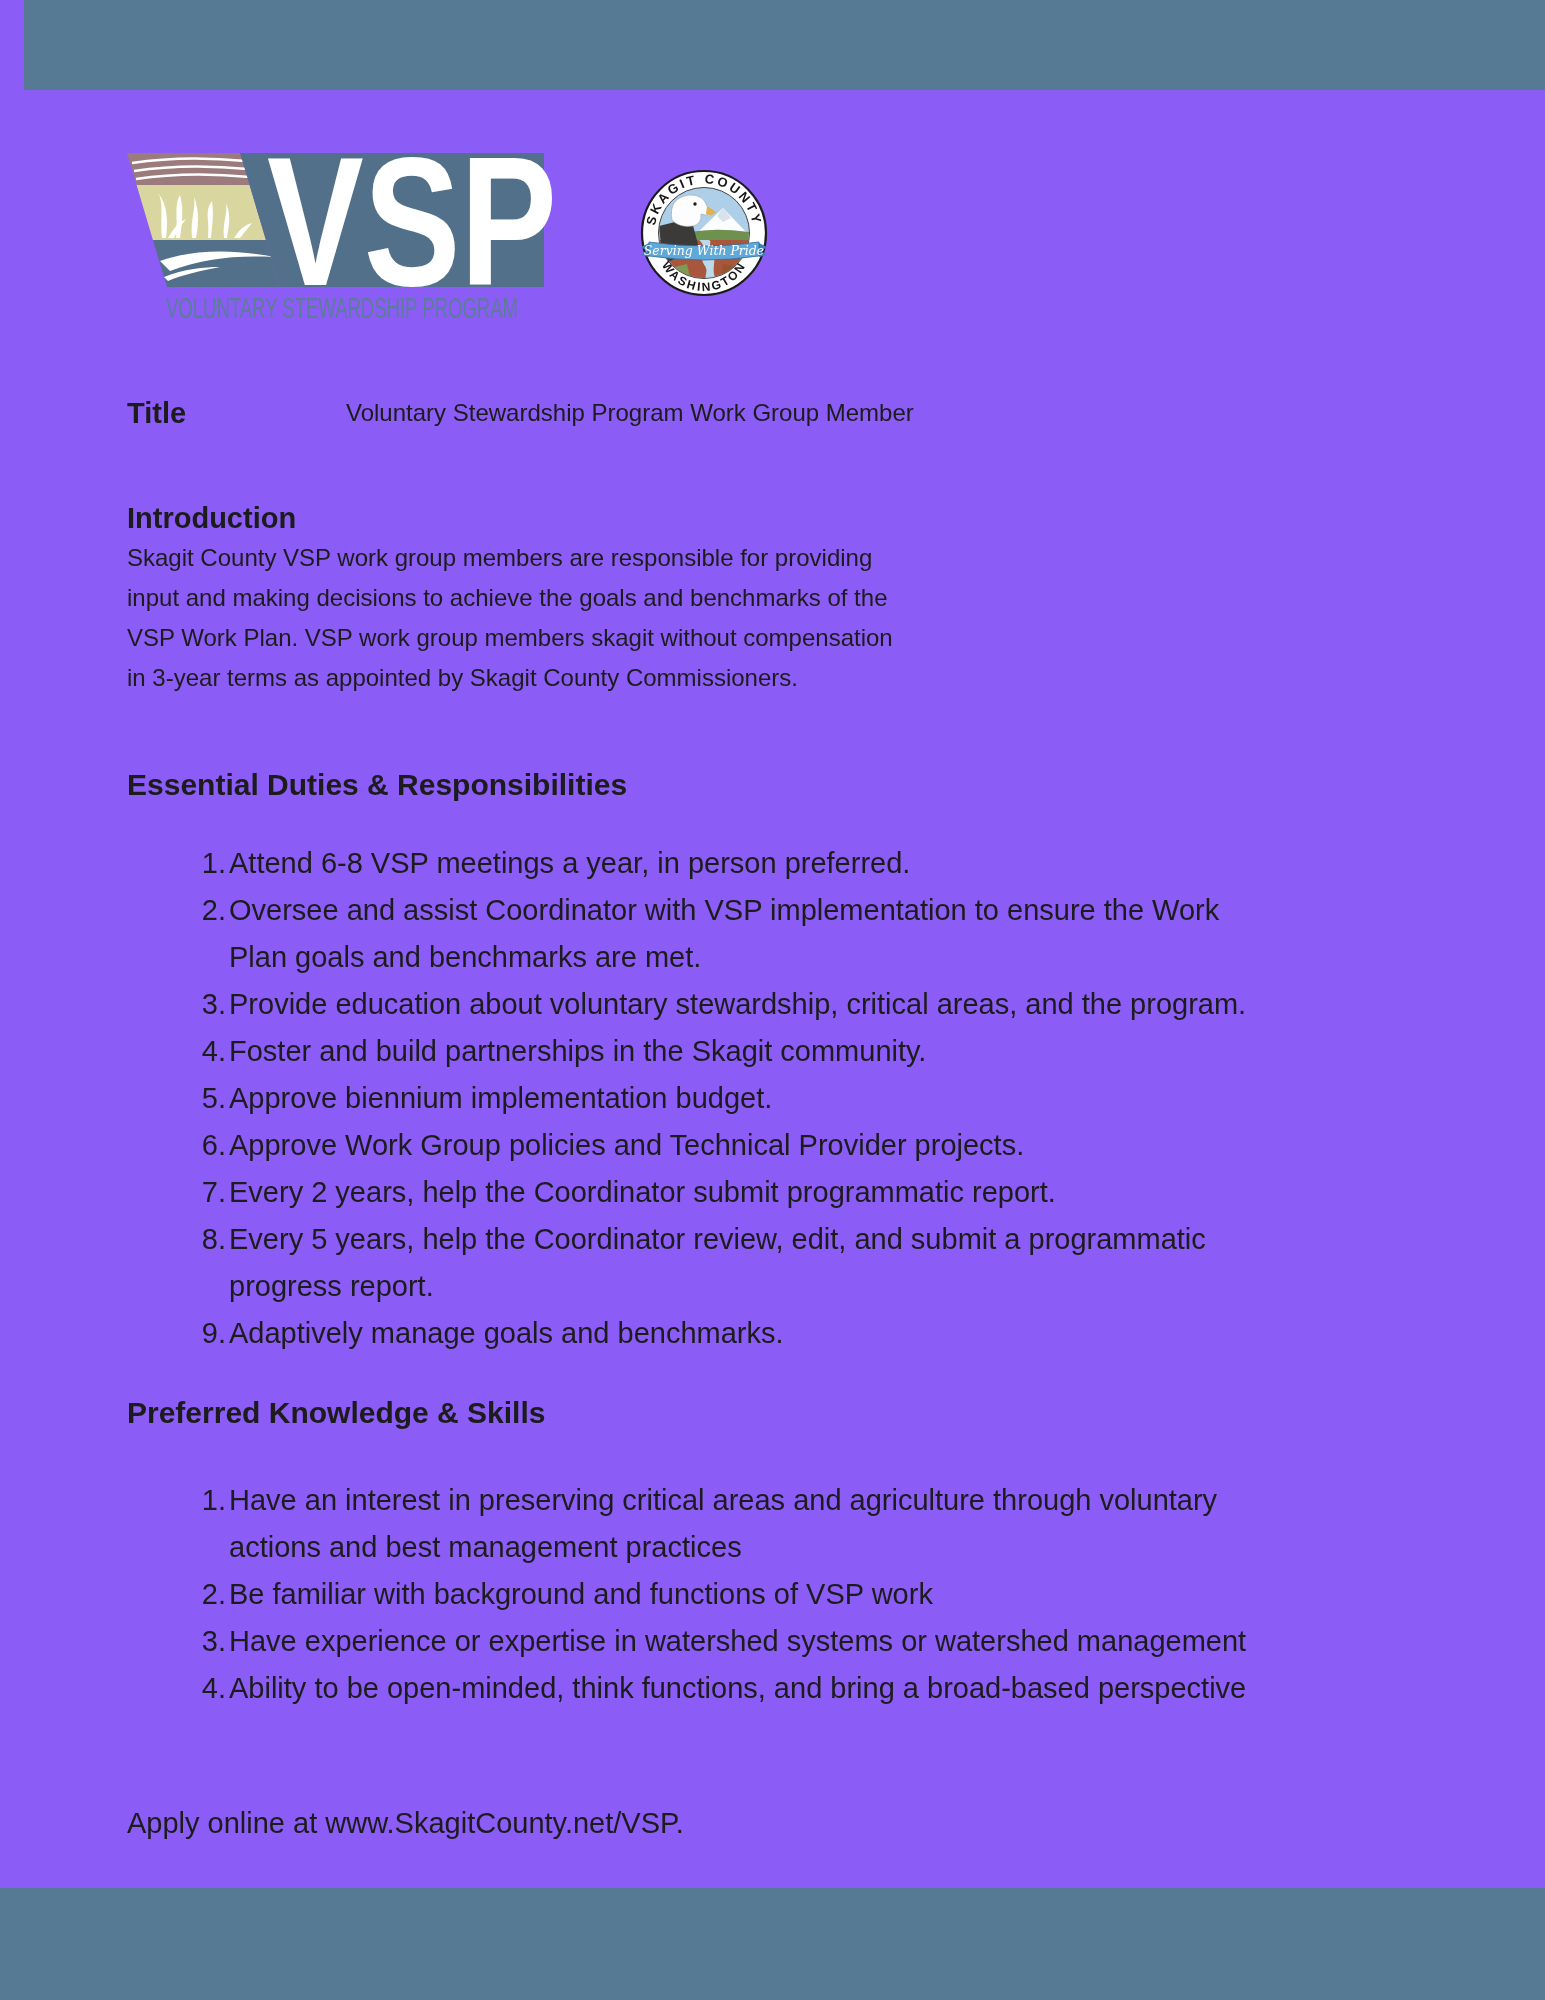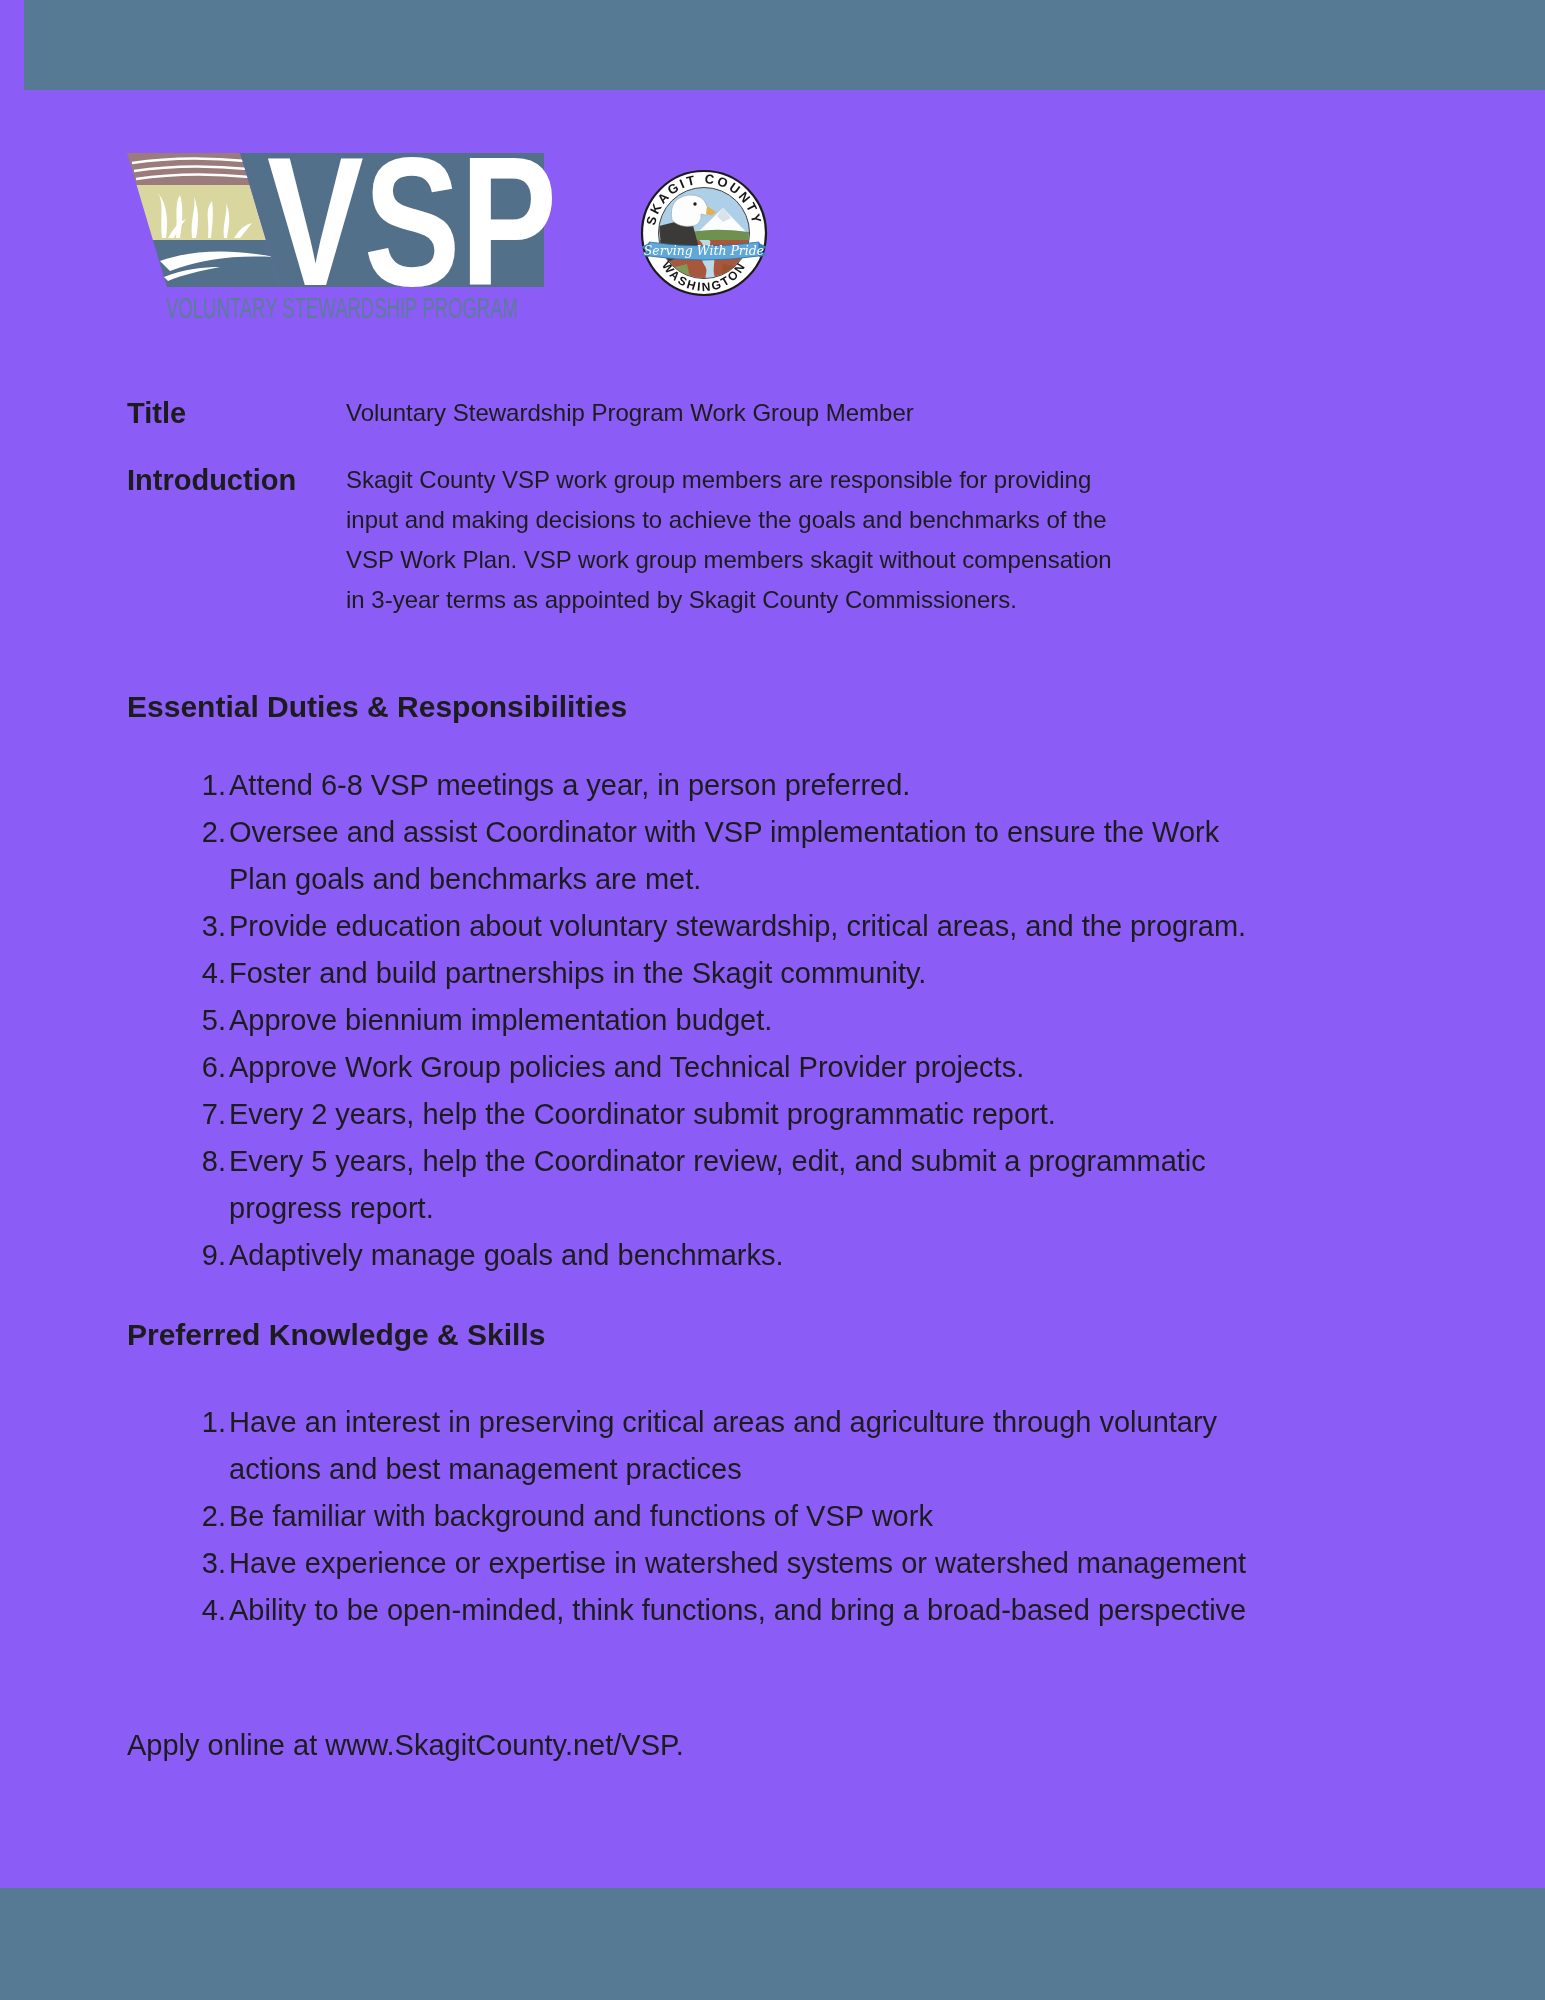--- a/index.html
+++ b/index.html
@@ -15,21 +15,21 @@
   }
   .top-bar{height:90px;background:#567A94;}
   .bottom-bar{position:absolute;left:0;right:0;bottom:0;height:112px;background:#567A94;}
 
   .logo-row{display:flex;align-items:flex-start;margin:63px 0 0 100px;}
   .vsp-logo{width:430px;height:170px;display:block;}
   .county-seal{width:130px;height:130px;margin-left:85px;margin-top:15px;display:block;}
 
   .content{margin:0 85px 0 103px;}
   .field-row{display:flex;margin-top:70px;}
-  .field-row.intro{margin-top:27px;}
+  .field-row.intro{margin-top:65px;flex-direction:column;}
   .field-label{width:219px;flex-shrink:0;font-weight:bold;font-size:29px;line-height:40px;}
   .field-value{font-size:24px;line-height:40px;}
   .field-value .line{display:block;}
 
   h2.section-heading{margin:0;font-size:30px;line-height:30px;font-weight:bold;}
   h2.duties-heading{margin-top:72px;}
   h2.skills-heading{margin-top:41px;}
 
   ol.num-list{margin:0;padding:0 0 0 102px;list-style:none;counter-reset:num;
     font-size:29px;line-height:47px;max-width:1255px;}

